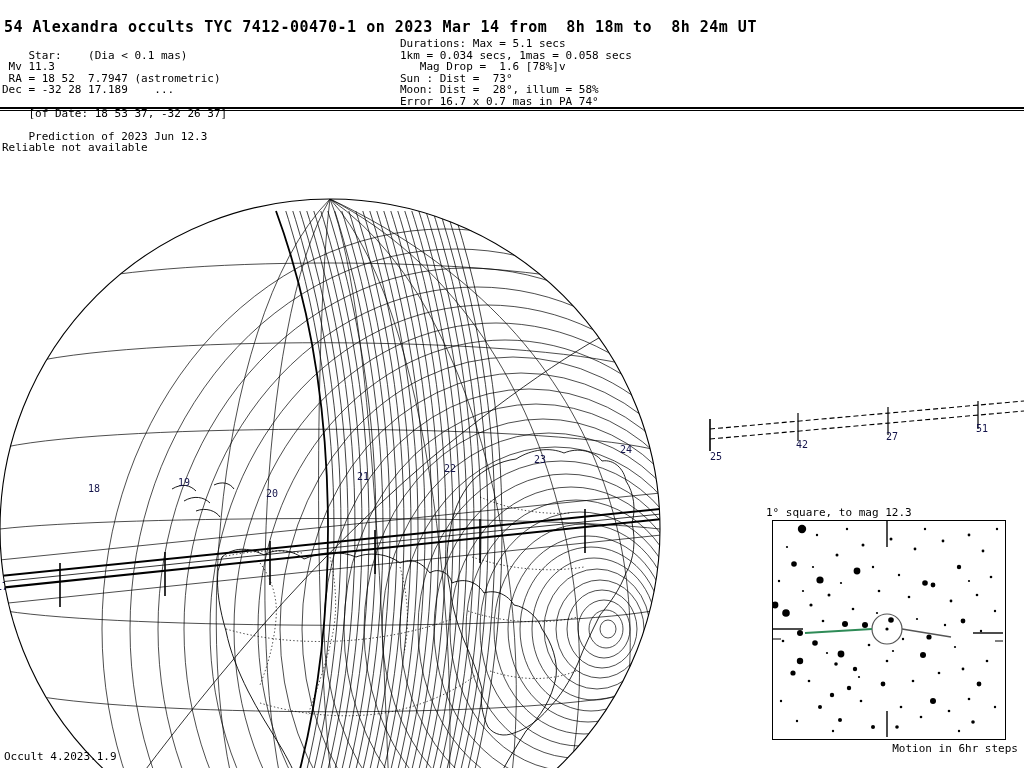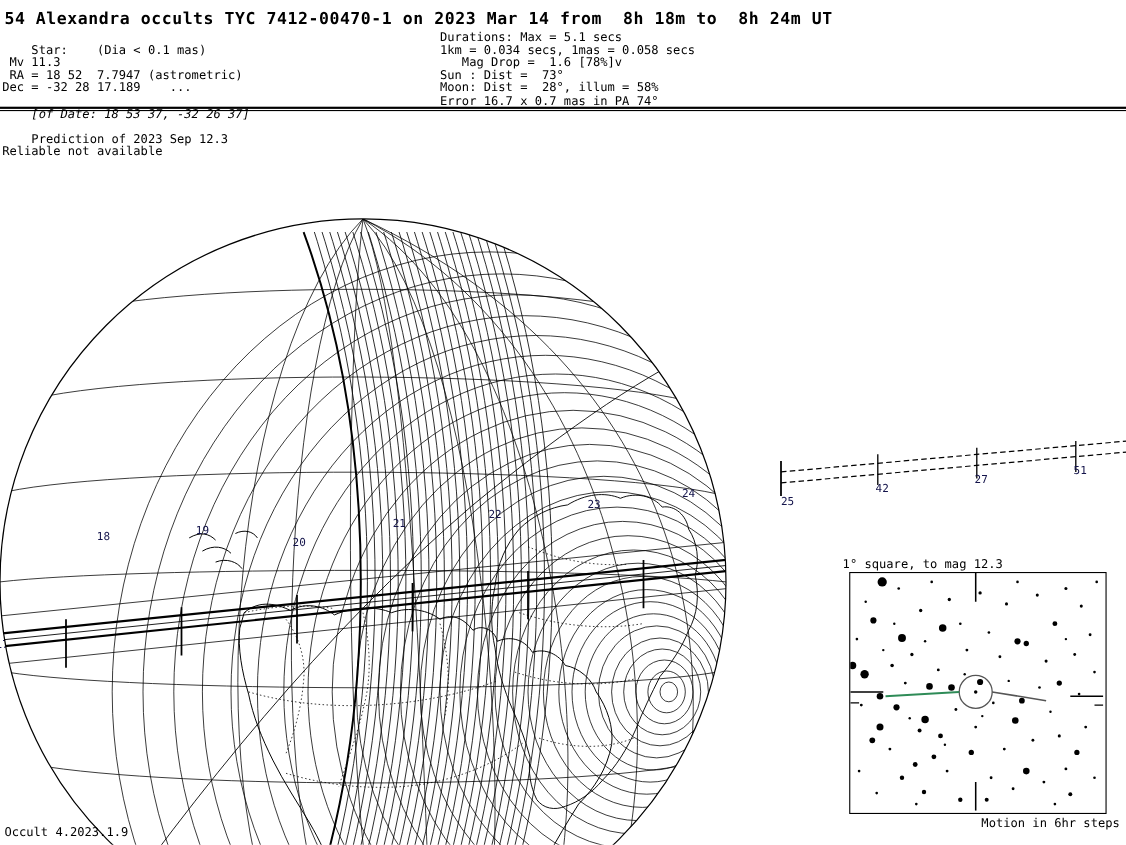--- a/index.html
+++ b/index.html
@@ -1,27 +1,27 @@
 <!DOCTYPE html>
 <html><head>
 <meta charset="utf-8">
 <style>
   html,body{margin:0;padding:0;background:#fff;}
   body{width:1024px;height:768px;position:relative;overflow:hidden;
        font-family:"DejaVu Sans Mono","Liberation Mono",monospace;color:#000;}
 
   
-  #header{position:absolute;left:0;top:6px;width:1024px;height:68px;}
+  #header{position:absolute;left:0;top:16px;width:1024px;height:68px;}
   #title{position:absolute;left:4px;top:2px;font-size:15px;font-weight:bold;
          letter-spacing:0.5px;white-space:pre;}
   .col{position:absolute;top:22px;font-size:11px;line-height:11.6px;white-space:pre;}
   #col-star{left:2px;}
   #col-dur{left:400px;}
   #col-ast{right:2px;text-align:right;}
-  .ital{font-style:italic;}
+  .ital{}
   #rule{position:absolute;left:0;top:91px;width:1024px;height:0;
         border-top:2px solid #000;border-bottom:1px solid #000;
         box-sizing:border-box;height:4px;}
 
   
   #map{position:absolute;left:0;top:99px;width:1024px;height:669px;}
   #globe-wrap{position:absolute;left:-40px;top:60px;width:740px;height:740px;}
   svg{display:block;}
 
   
@@ -50,21 +50,21 @@
 
 <div id="header">
   <div id="title">54 Alexandra occults TYC 7412-00470-1 on 2023 Mar 14 from  8h 18m to  8h 24m UT</div>
 
   <div class="col" id="col-star">
     <span>Star:    (Dia &lt; 0.1 mas)
  Mv 11.3
  RA = 18 52  7.7947 (astrometric)
 Dec = -32 28 17.189    ...</span><br>
     <span class="ital">[of Date: 18 53 37, -32 26 37]</span><br>
-    <span>Prediction of 2023 Sep 12.3
+    <span>Prediction of 2023 Jun 12.3
 Reliable not available</span>
   </div>
 
   <div class="col" id="col-dur">Durations: Max = 5.1 secs
 1km = 0.034 secs, 1mas = 0.058 secs
    Mag Drop =  1.6 [78%]v
 Sun : Dist =  73°
 Moon: Dist =  28°, illum = 58%
 Error 16.7 x 0.7 mas in PA 74°</div>
 

